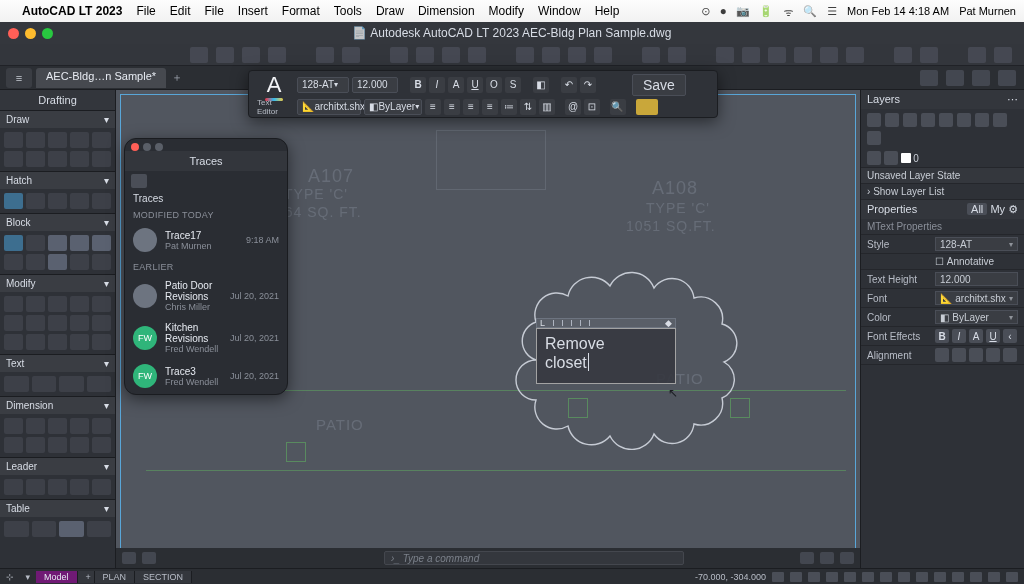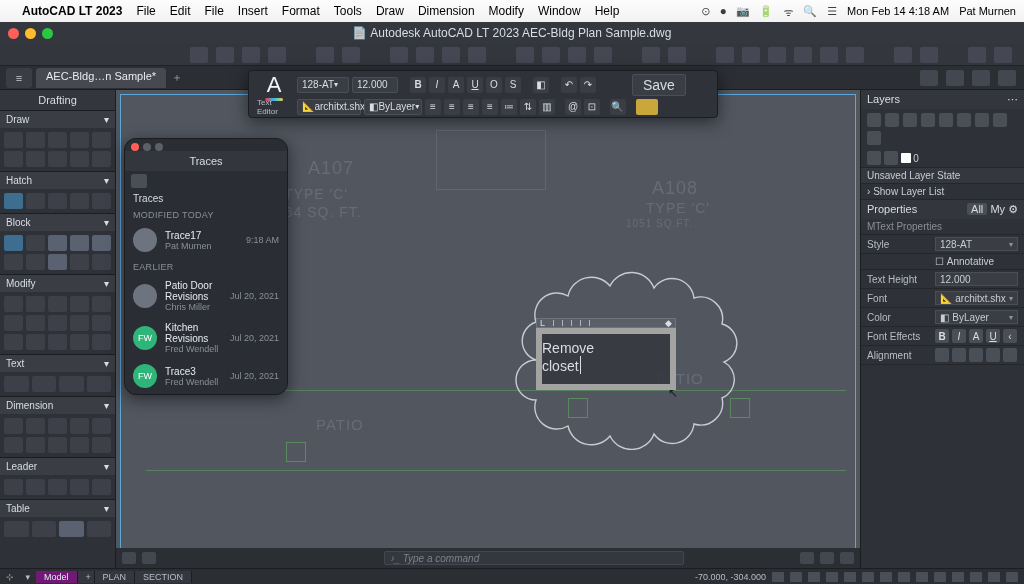--- a/index.html
+++ b/index.html
@@ -80,21 +80,21 @@
 .te-row { display:flex; gap:3px; align-items:center; }
 
 
 .cloud { position: absolute; left: 390px; top: 180px; width: 240px; height: 180px; z-index: 20; }
 .cloud svg { width:100%; height:100%; }
 
 
 .mtext-box { position: absolute; left: 420px; top: 228px; width: 140px; z-index: 25; }
 .mtext-rule { height: 10px; background: #5a5f68; border:1px solid #6d7480; display:flex; align-items:center; padding:0 3px; gap:8px; }
 .mtext-rule .tick { width:1px; height:6px; background:#aeb4c0; }
-.mtext-body { background: rgba(54,57,64,.9); border:6px solid #a3a3a3; padding: 6px 10px 10px 0; min-height: 56px; font-family: Georgia, serif; font-size: 14px; color: #d9dde5; line-height: 1.15; }
+.mtext-body { background: rgba(54,57,64,.9); border:1px solid #a3a3a3; padding: 6px 10px 10px 8px; min-height: 56px; font-family: Georgia, serif; font-size: 16px; color: #d9dde5; line-height: 1.15; }
 .cursor { display:inline-block; width:1px; height:18px; background:#d9dde5; vertical-align:text-bottom; margin-left:1px; }
 
 
 .cmdbar { position:absolute; left:116px; right:164px; bottom:16px; height:20px; background:#2b2e33; display:flex; align-items:center; padding:0 6px; gap:8px; }
 .cmd-input { flex:0 0 300px; height:14px; background:#34373d; border:1px solid #44474e; border-radius:2px; display:flex; align-items:center; padding:0 6px; color:#7b808a; font-size:10px; font-style:italic; margin-left:220px; }
 .cmd-tools { display:flex; gap:6px; }
 .cmd-tools .tbtn { width:14px; height:12px; }
 
 
 .statusbar { position:absolute; left:0; right:0; bottom:0; height:16px; background:#2b2e33; display:flex; align-items:center; font-size:9px; color:#b8bdc7; border-top:1px solid #1b1d21; }
@@ -315,26 +315,26 @@
       <div class="pal-ico"></div>
       <div class="pal-ico"></div>
       <div class="pal-ico bright"></div>
       <div class="pal-ico"></div>
     </div>
   </div>
 
   <div class="canvas-wrap">
     <div class="canvas-border"></div>
 
-    <div class="plan-text" style="left:192px; top:68px;">A107</div>
+    <div class="plan-text" style="left:192px; top:76px;">A107</div>
     <div class="plan-text" style="left:168px; top:96px; font-size:14px;">TYPE 'C'</div>
     <div class="plan-text" style="left:160px; top:114px; font-size:14px;">764  SQ. FT.</div>
     <div class="plan-text" style="left:536px; top:88px;">A108</div>
     <div class="plan-text" style="left:530px; top:110px; font-size:14px;">TYPE 'C'</div>
-    <div class="plan-text" style="left:510px; top:128px; font-size:10px;">1051  SQ.FT.</div>
+    <div class="plan-text" style="left:510px; top:128px; font-size:14px;">1051  SQ.FT.</div>
     <div class="plan-text" style="left:200px; top:326px; font-size:15px;">PATIO</div>
     <div class="plan-text" style="left:540px; top:280px; font-size:15px;">PATIO</div>
     <div class="plan-dim" style="left:92px; top:470px;">24'-0"</div>
     <div class="plan-dim" style="left:512px; top:470px;">33'-0"</div>
 
     <div class="plan-line" style="left:20px; top:56px; width:30px; height:60px; border:1px solid #808794; background:transparent"></div>
     <div class="plan-line" style="left:320px; top:40px; width:110px; height:60px; border:1px solid #808794; background:transparent"></div>
     <div class="plan-line green" style="left:30px; top:300px; width:700px; height:1px;"></div>
     <div class="plan-line green" style="left:30px; top:380px; width:700px; height:1px;"></div>
     <div class="plan-line yellow" style="left:30px; top:478px; width:700px; height:1px;"></div>

